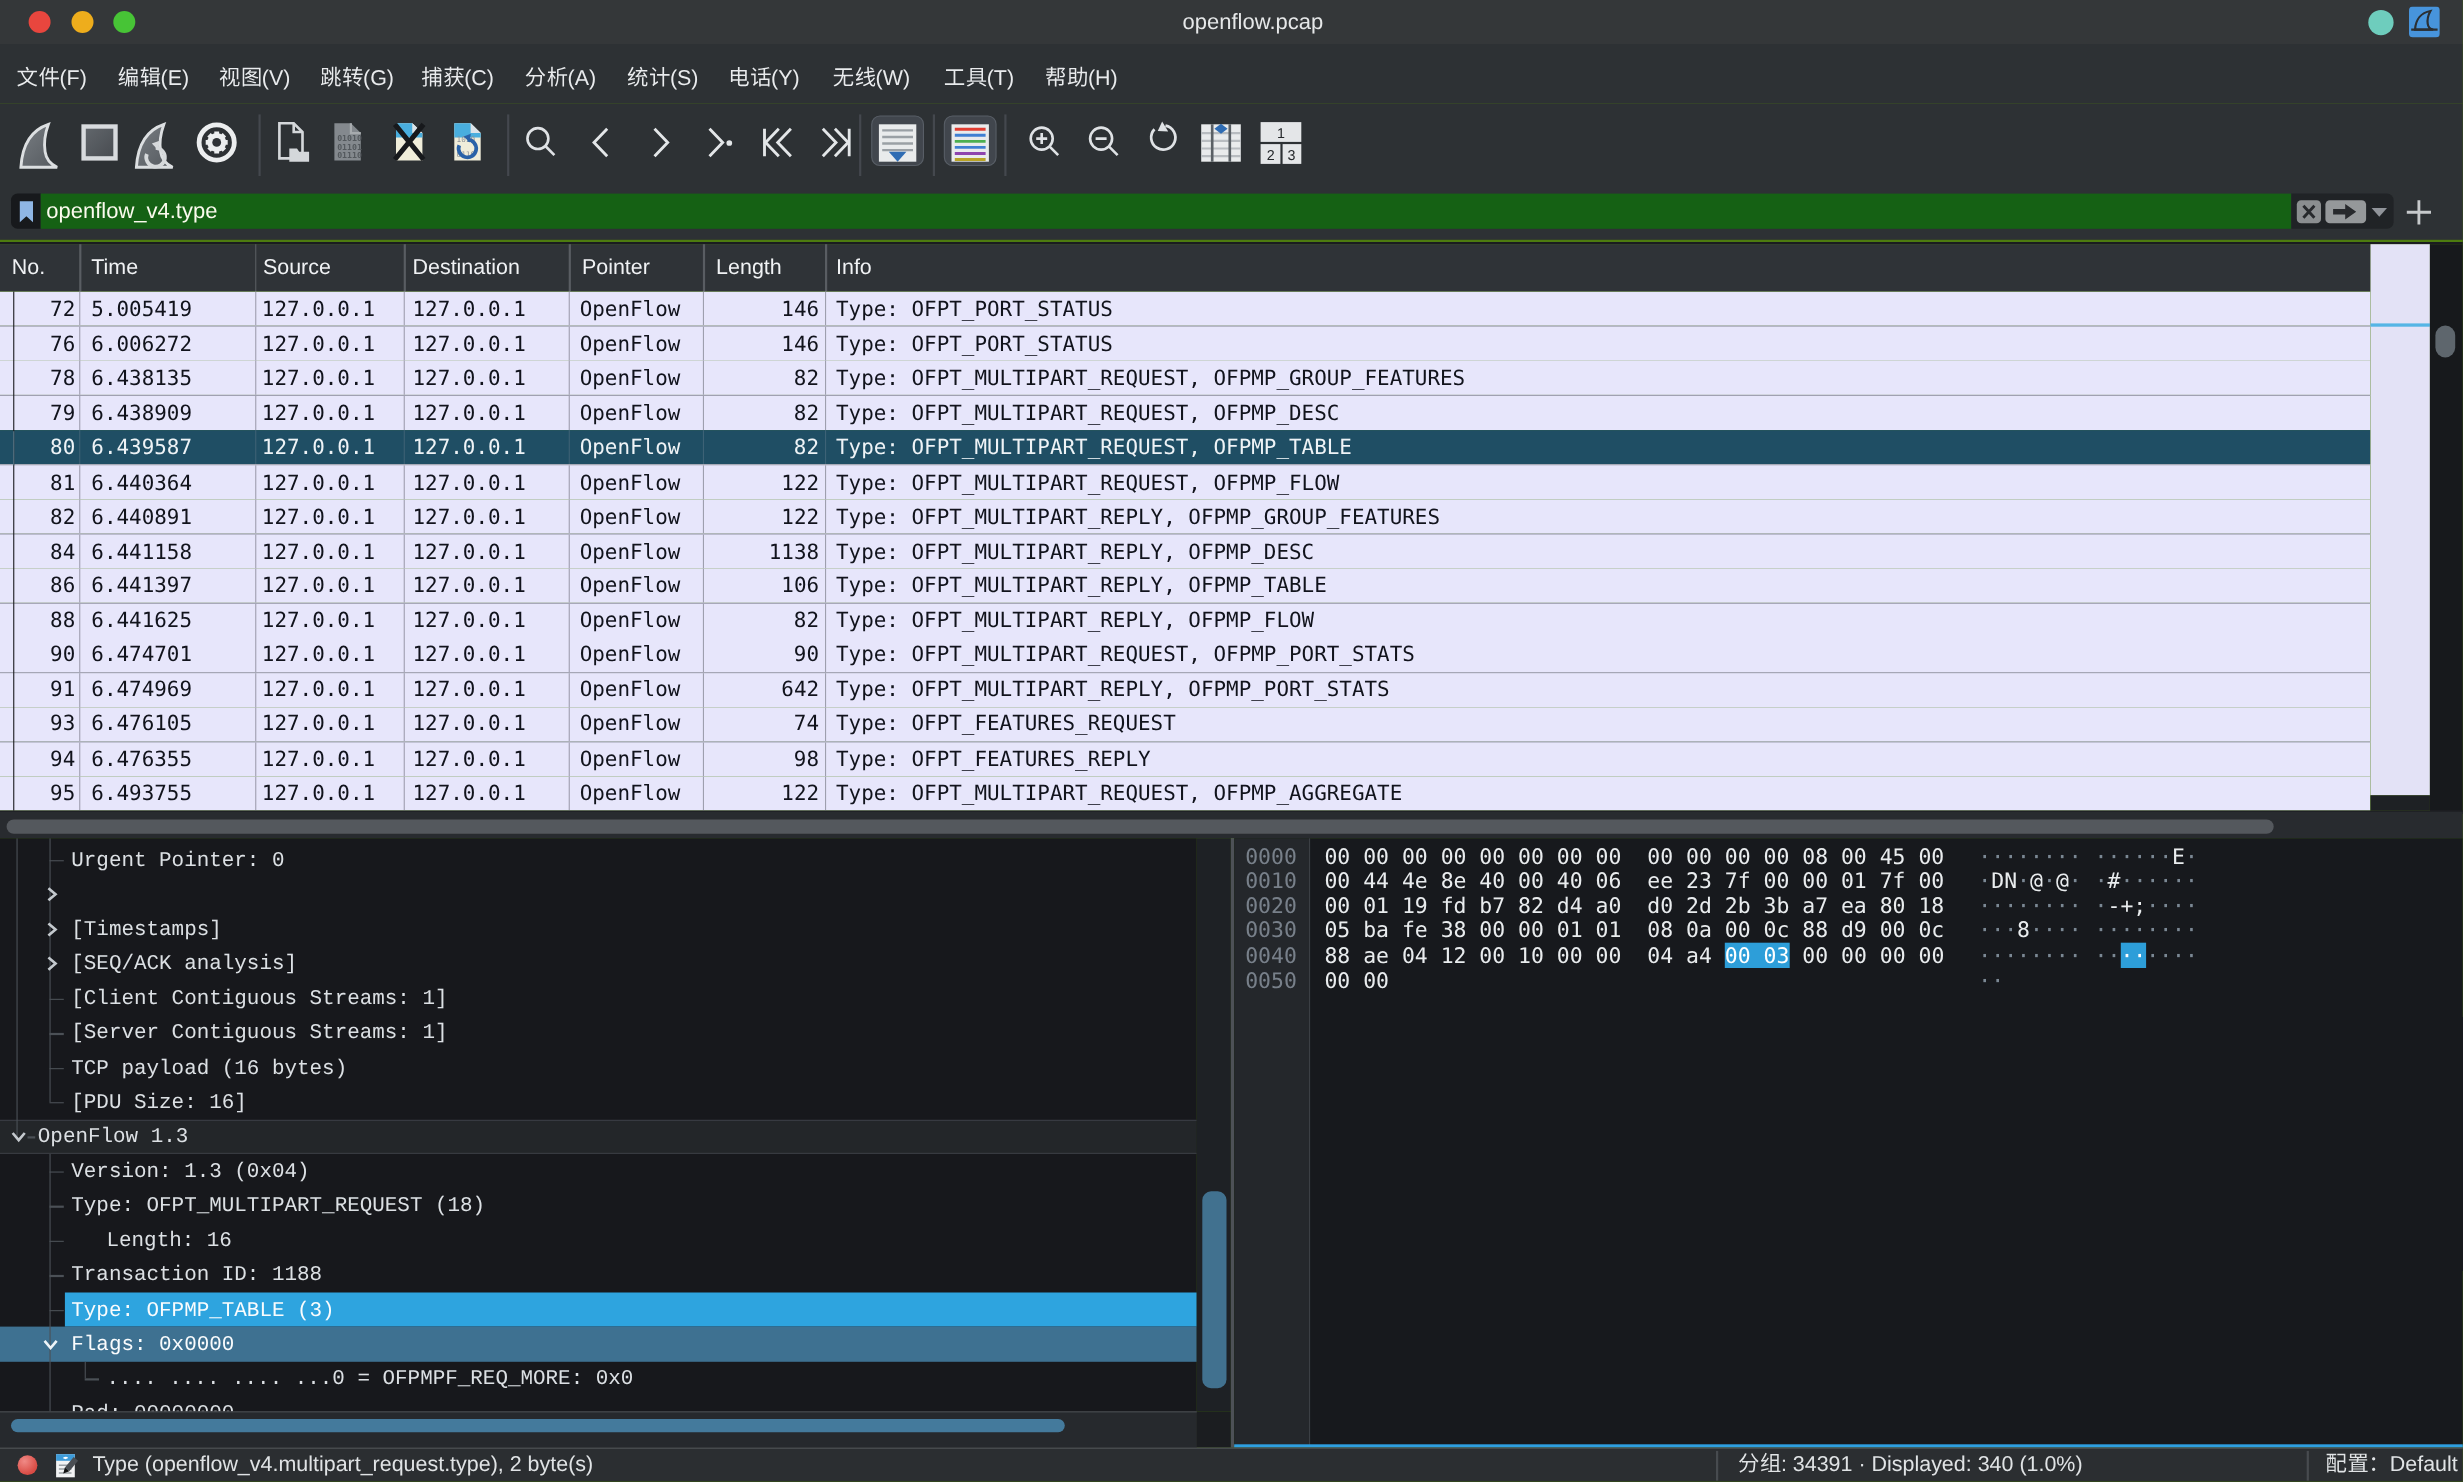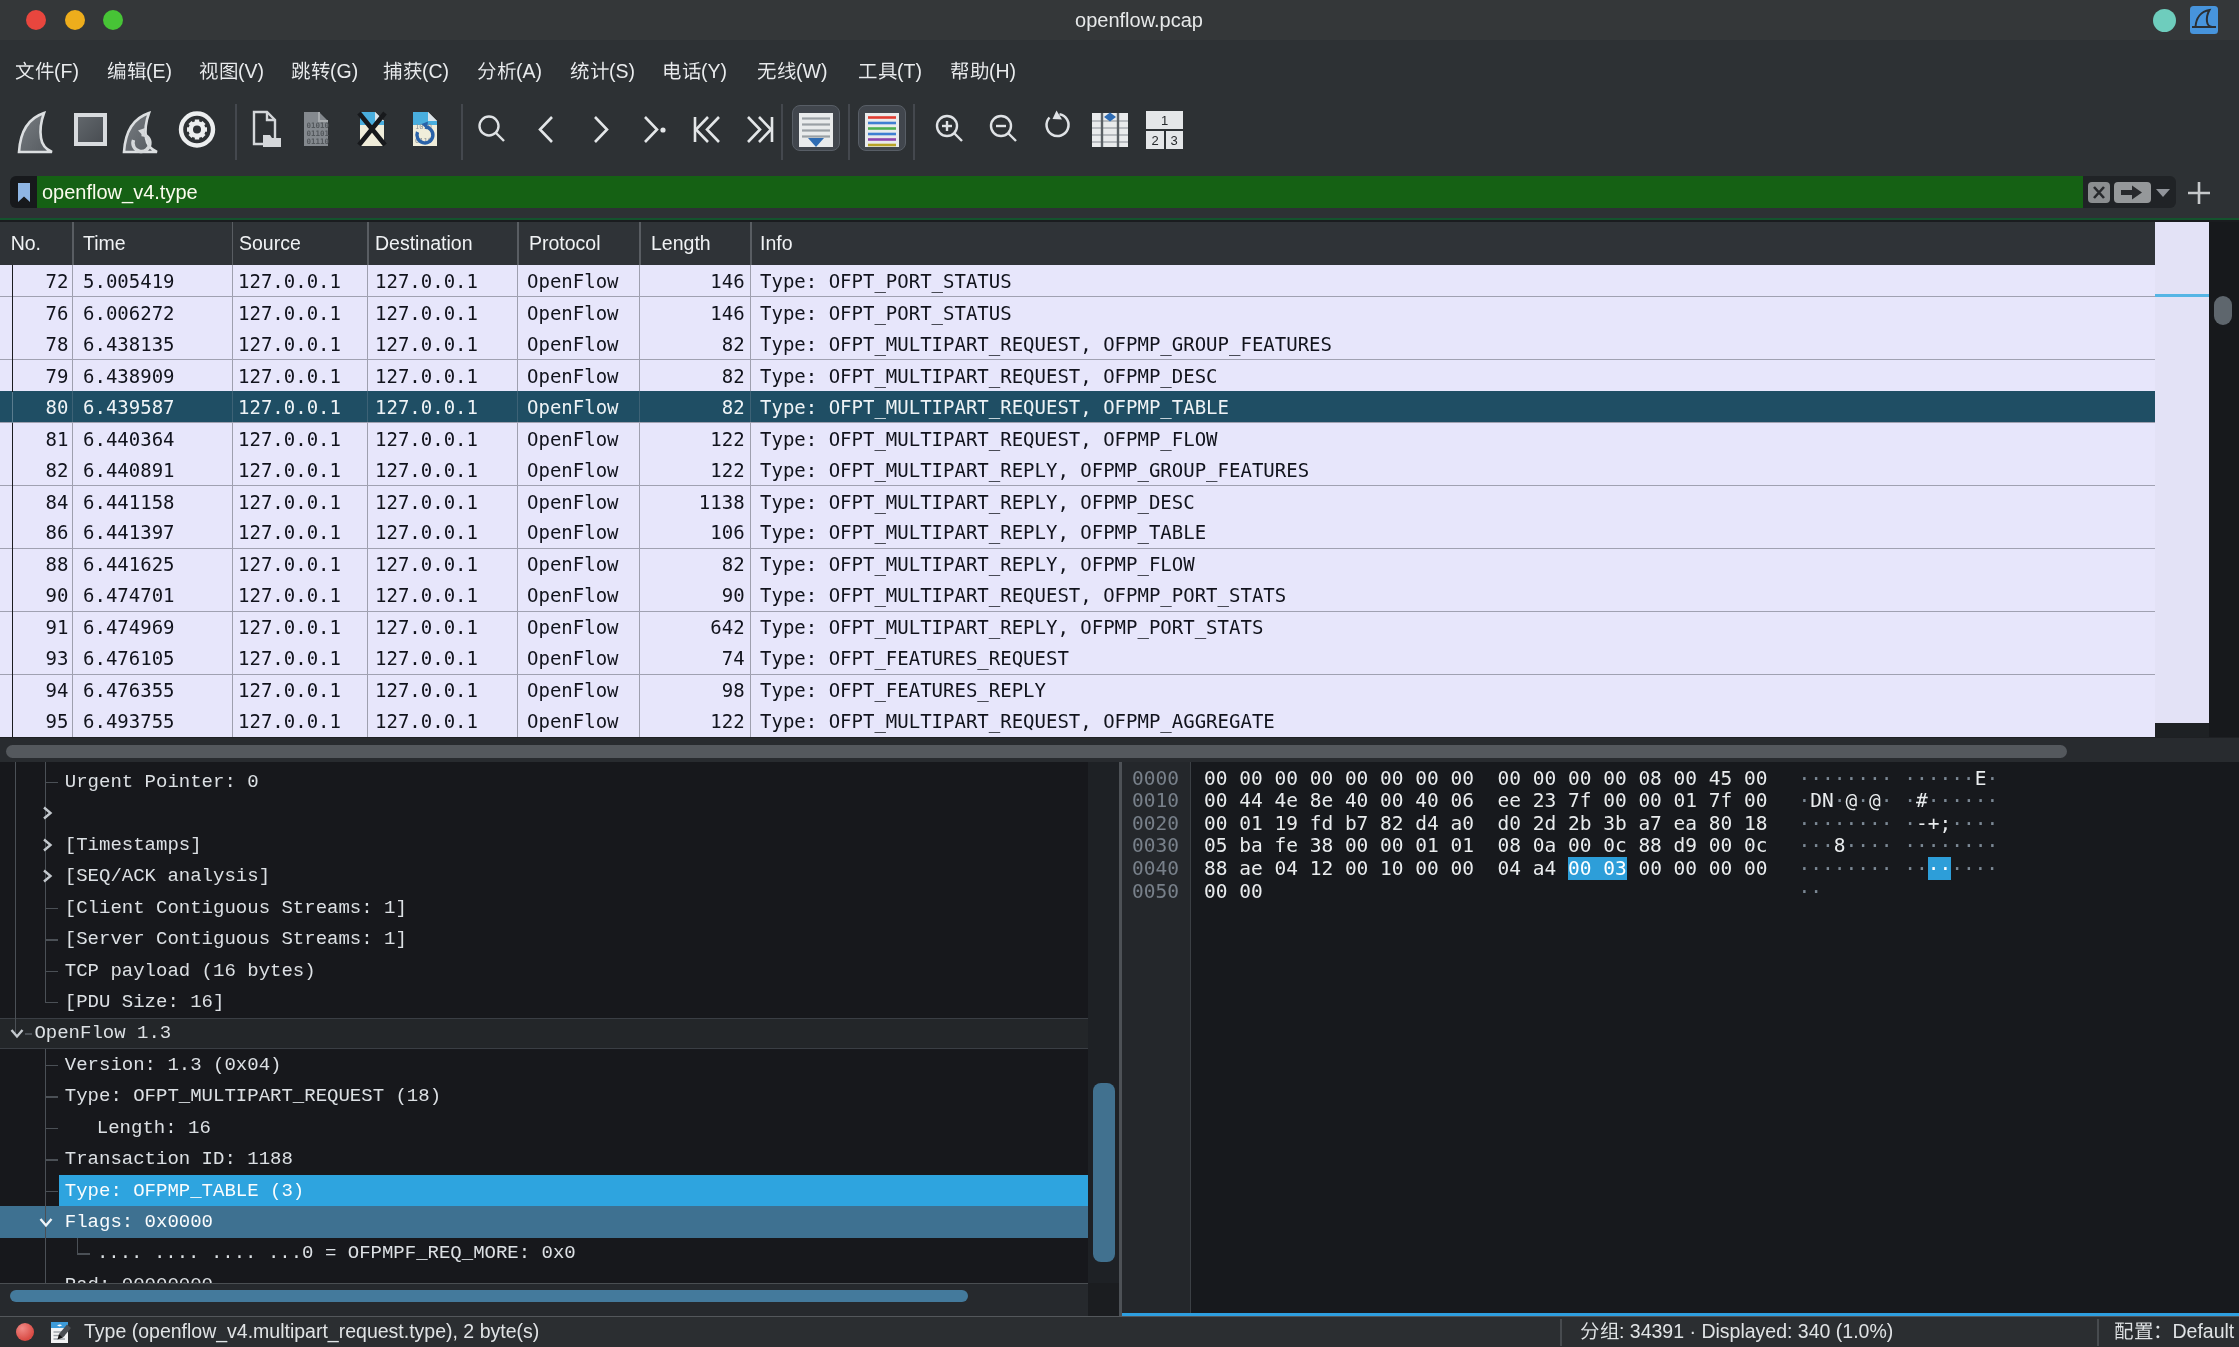--- a/index.html
+++ b/index.html
@@ -1,19 +1,19 @@
 <!DOCTYPE html>
 <html><head>
 <meta charset="utf-8">
 <style>
   * { margin:0; padding:0; box-sizing:border-box; }
   html,body { background:#222; }
   #win {
     position:relative; width:2239px; height:1347px; overflow:hidden;
-    background:#14532d;
+    background:#4d7c0f;
     font-family:"Liberation Sans","DejaVu Sans",sans-serif;
     -webkit-font-smoothing:antialiased;
   }
   .abs { position:absolute; }
   svg { display:block; }
   .cjk { display:inline-block; width:1em; height:1em; vertical-align:-0.12em; }
   .cjk path { fill:currentColor; }
 
   
   #titlebar { left:0; top:0; width:2239px; height:40px; background:#343739; }
@@ -402,21 +402,21 @@
   <div id="pl-top-border" class="abs"></div>
   <div id="pl-header" class="abs">
       <div class="abs plh-label" style="left: 10.7px;">No.</div>
       <div class="abs plh-sep" style="left: 72.4px;"></div>
       <div class="abs plh-label" style="left: 83px;">Time</div>
       <div class="abs plh-sep" style="left: 231.5px;"></div>
       <div class="abs plh-label" style="left: 239px;">Source</div>
       <div class="abs plh-sep" style="left: 367px;"></div>
       <div class="abs plh-label" style="left: 375px;">Destination</div>
       <div class="abs plh-sep" style="left: 517px;"></div>
-      <div class="abs plh-label" style="left: 529px;">Protocol</div>
+      <div class="abs plh-label" style="left: 529px;">Pointer</div>
       <div class="abs plh-sep" style="left: 639px;"></div>
       <div class="abs plh-label" style="left: 651px;">Length</div>
       <div class="abs plh-sep" style="left: 750.3px;"></div>
       <div class="abs plh-label" style="left: 760px;">Info</div>
     </div>
   <div id="pl-rows" class="abs">
       <div class="abs pl-row" style="top: 0px; height: 31.47px;">
         <div class="abs pl-cell r" style="left: 0px; width: 68.4px;">72</div>
         <div class="abs pl-colsep" style="left: 72.4px;"></div>
         <div class="abs pl-cell" style="left: 83px;">5.005419</div>

